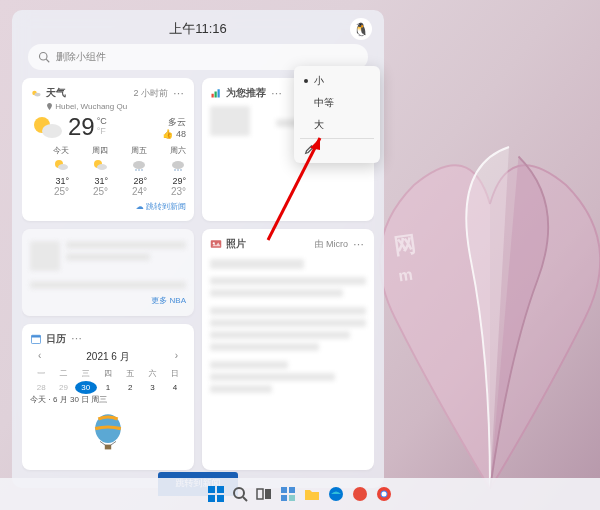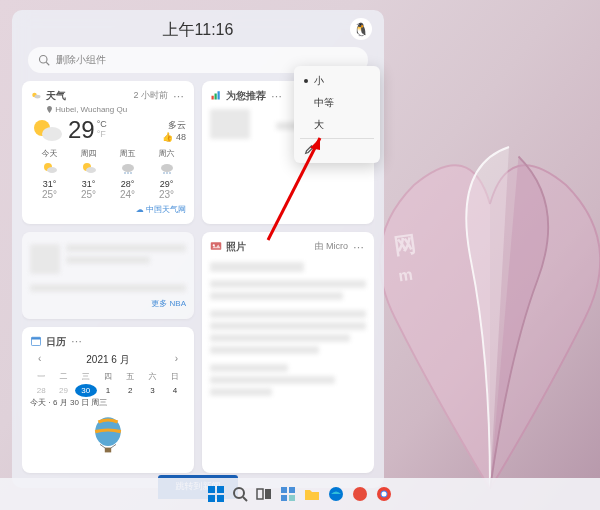--- a/index.html
+++ b/index.html
@@ -1,41 +1,41 @@
 <!DOCTYPE html>
 <html><head>
 <meta charset="utf-8">
 <style>
 *{margin:0;padding:0;box-sizing:border-box;font-family:"Segoe UI","Microsoft YaHei",sans-serif}
 body{width:600px;height:510px;overflow:hidden;background:#0a0a0a;position:relative}
 .wallpaper{position:absolute;inset:0;background:linear-gradient(130deg,#e4d5dd 0%,#dfd1d9 35%,#d8c7d0 55%,#cfb8c4 75%,#b596a9 100%);}
 .bloom{position:absolute;right:-80px;bottom:20px;width:380px;height:420px;opacity:.85}
 .bloom svg{width:100%;height:100%}
 .panel{position:absolute;left:12px;top:10px;width:372px;height:478px;background:rgba(238,241,248,.75);backdrop-filter:blur(8px);border-radius:10px;padding:8px 10px 10px}
-.time{text-align:center;font-size:16px;color:#333;margin:2px 0 6px}
+.time{text-align:center;font-size:13px;color:#333;margin:2px 0 6px}
 .avatar{position:absolute;right:12px;top:8px;width:22px;height:22px;border-radius:50%;background:#fff;display:flex;align-items:center;justify-content:center;font-size:13px}
 .search{background:rgba(255,255,255,.7);border-radius:18px;height:26px;display:flex;align-items:center;padding:0 10px;color:#888;font-size:10px;margin:4px 6px 8px}
 .search svg{width:12px;height:12px;margin-right:6px;fill:#888}
 .grid{display:grid;grid-template-columns:1fr 1fr;gap:8px;height:418px;overflow:hidden}
 .card{background:#fff;border-radius:8px;padding:8px;font-size:10px;color:#333;position:relative;box-shadow:0 1px 3px rgba(0,0,0,.05)}
 .card.placeholder{background:rgba(255,255,255,.55)}
-.ch{display:flex;font-size:10px;color:#555}
+.ch{display:flex;align-items:center;font-size:10px;color:#555}
 .ch .ttl{font-weight:600;margin-left:4px}
 .ch .sub{margin-left:auto;font-size:9px;color:#888}
 .more{width:14px;height:14px;margin-left:4px;color:#888;display:flex;align-items:center;justify-content:center;font-size:11px;letter-spacing:1px}
 .w-ico{width:12px;height:12px}
 .loc{font-size:8px;color:#888;margin:2px 0 2px 16px}
 .loc svg{width:7px;height:7px;fill:#888;vertical-align:-1px}
 .nowrow{display:flex;align-items:center;margin:2px 0 4px}
 .sun{position:relative;width:34px;height:28px;margin-right:4px}
 .temp{font-size:24px;font-weight:300;color:#333}
 .tunit{font-size:9px;color:#666;margin-left:2px;line-height:1.1}
 .cond{margin-left:auto;text-align:right;font-size:9px;color:#666}
 .days{display:flex;justify-content:space-between;margin-top:4px}
-.day{text-align:center;font-size:8px;color:#666;flex:1}
+.day{text-align:right;font-size:8px;color:#666;flex:1}
 .day .di{width:16px;height:14px;margin:2px auto}
 .hi{color:#333;font-size:9px}
 .lo{color:#999;font-size:10px}
 .attr{text-align:right;font-size:8px;color:#4a90d9;margin-top:4px}
 .blurblk{background:#e8e8e8;border-radius:2px;filter:blur(2px)}
 .morelink{text-align:right;font-size:8px;color:#4a90d9;margin-top:6px}
 .link{color:#4a90d9;font-size:9px;margin-top:6px}
 .cal{}
 .calhdr{font-size:10px;text-align:center;position:relative;margin:4px 0}
 .calhdr .arr{position:absolute;top:0;color:#888;font-size:10px}
@@ -126,21 +126,21 @@
               <line x1="8" y1="11" x2="8" y2="13" stroke="#8ac"></line>
               <line x1="11" y1="11" x2="11" y2="13" stroke="#8ac"></line>
             </svg><div class="hi">28°</div><div class="lo">24°</div></div>
         <div class="day"><div>周六</div><svg class="di" viewBox="0 0 16 14">
               <ellipse cx="8" cy="7" rx="6" ry="4" fill="#ccc"></ellipse>
               <line x1="5" y1="11" x2="5" y2="13" stroke="#8ac" stroke-width="1"></line>
               <line x1="8" y1="11" x2="8" y2="13" stroke="#8ac"></line>
               <line x1="11" y1="11" x2="11" y2="13" stroke="#8ac"></line>
             </svg><div class="hi">29°</div><div class="lo">23°</div></div>
       </div>
-      <div class="attr">☁ 中国天气网</div>
+      <div class="attr">☁ 跳转到新闻</div>
     </div>
 
     <div class="card">
       <div class="ch">
         <svg class="w-ico" viewBox="0 0 16 16">
             <rect x="2" y="9" width="3" height="5" fill="#e74c3c"></rect>
             <rect x="6" y="6" width="3" height="8" fill="#27ae60"></rect>
             <rect x="10" y="3" width="3" height="11" fill="#3498db"></rect>
           </svg>
         <span class="ttl">为您推荐</span>

